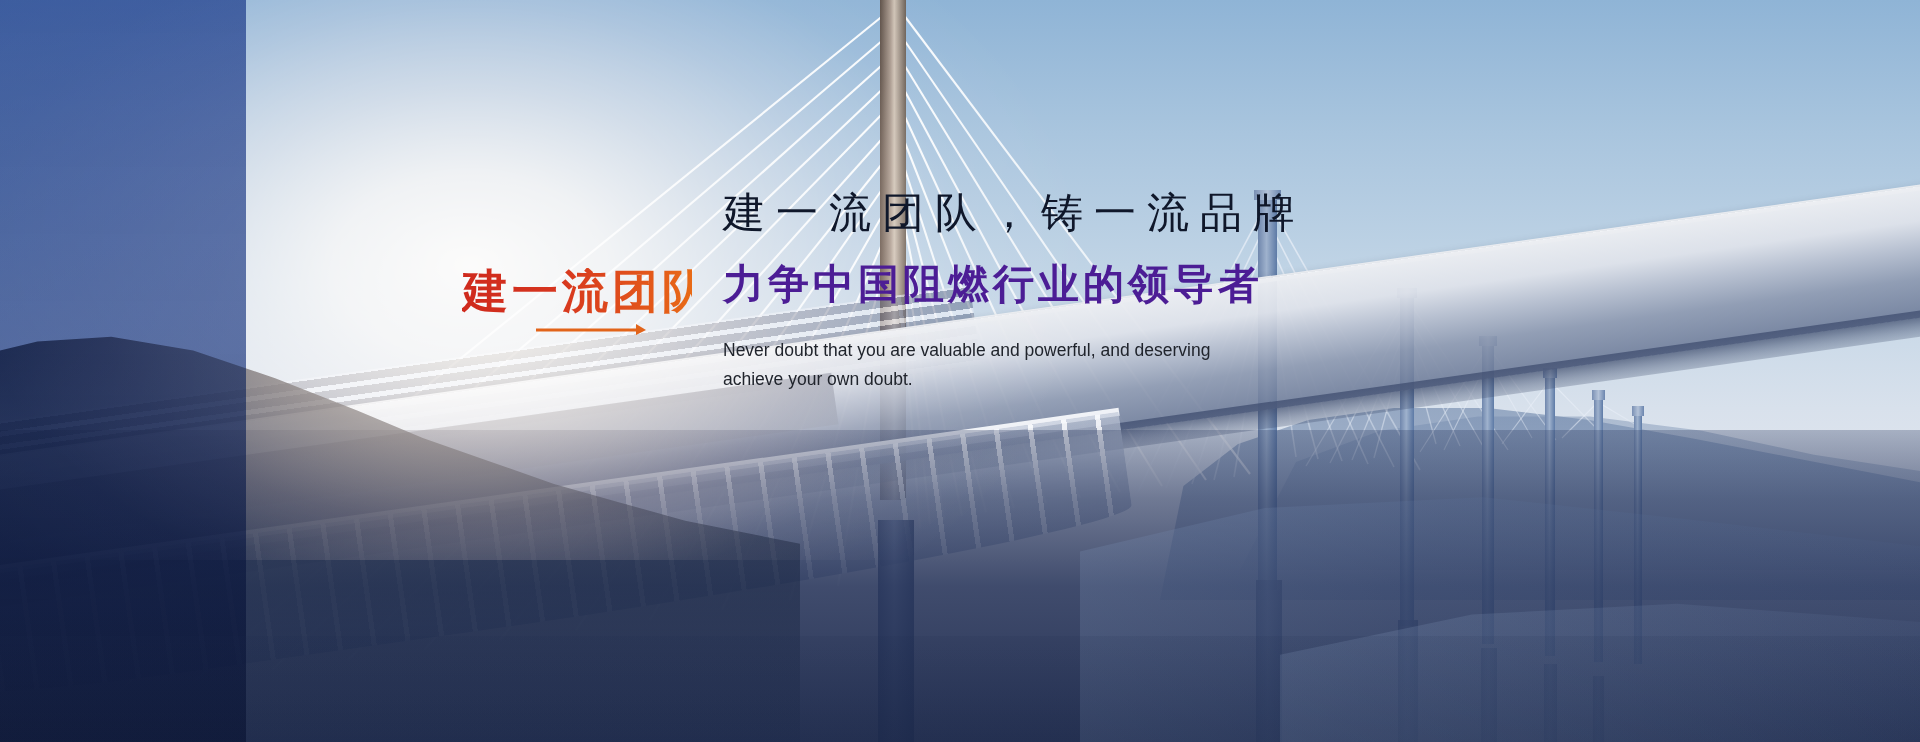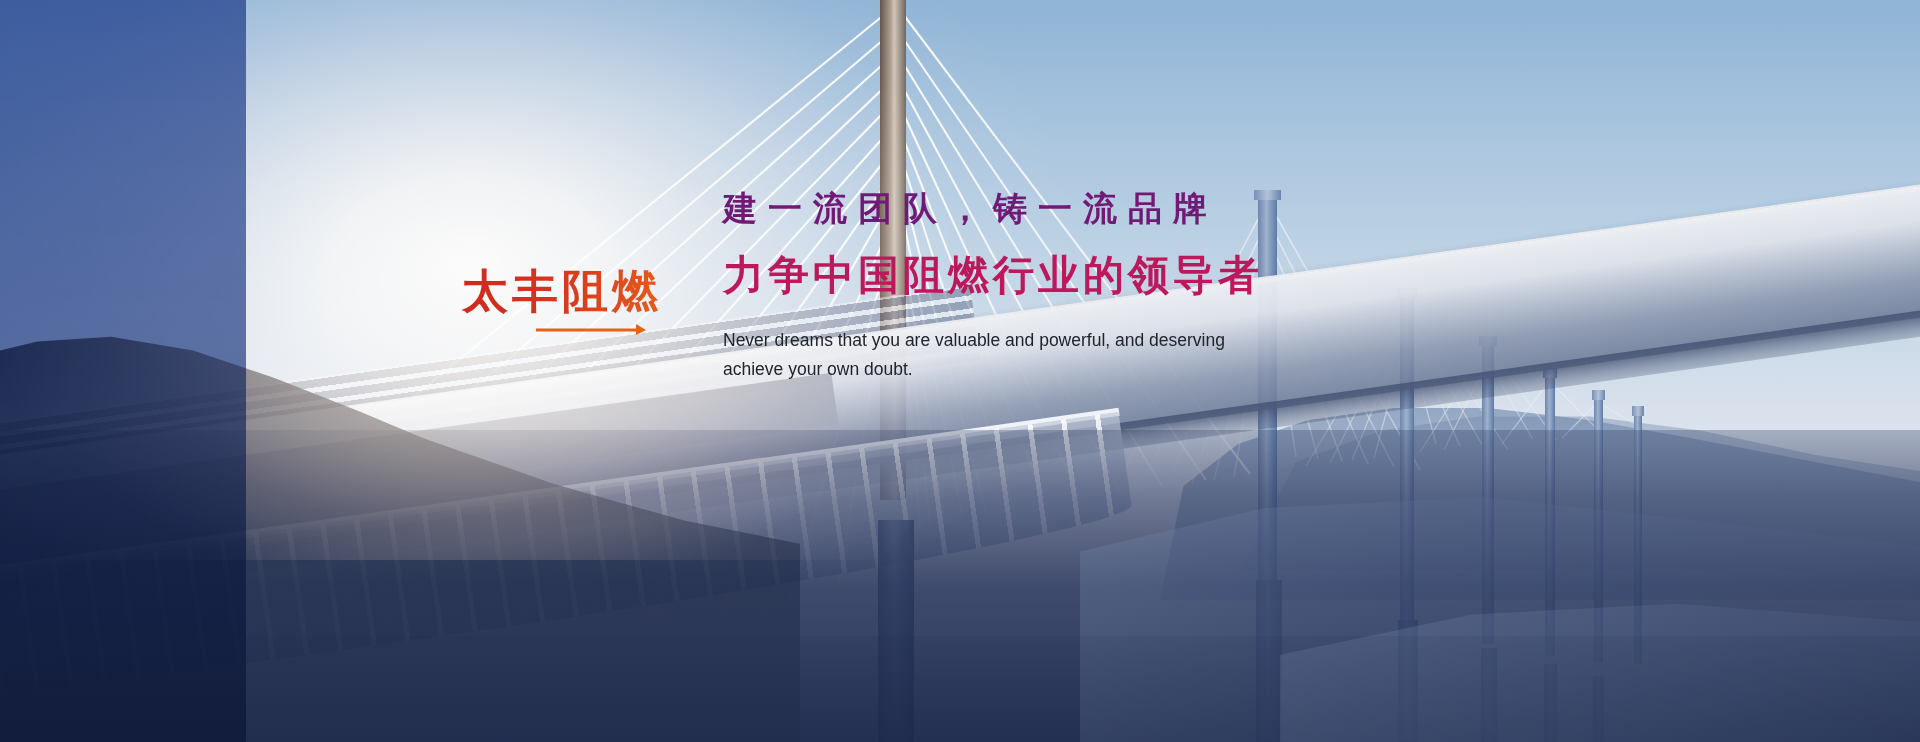--- a/index.html
+++ b/index.html
@@ -193,26 +193,26 @@
     -webkit-background-clip:text; background-clip:text;
     -webkit-text-fill-color:transparent; color:#d6351f;
     white-space:nowrap;
   }
   .logo-arrow {
     position:absolute; left:74px; top:54px; width:110px; height:14px;
   }
 
   .headings { position:absolute; left:723px; top:188px; width:780px; }
   .h-sub {
-    font-size:34px; font-weight:700; color:#701a75; letter-spacing:11px;
+    font-size:42px; font-weight:400; color:#0f172a; letter-spacing:11px;
     line-height:1.2; white-space:nowrap;
   }
   .h-main {
     margin-top:22px;
-    font-size:41px; font-weight:bold; color:#be185d; letter-spacing:4px;
+    font-size:41px; font-weight:bold; color:#4c1d95; letter-spacing:4px;
     line-height:1.2; white-space:nowrap;
   }
   .para {
     margin-top:26px; font-size:17.5px; line-height:29px; color:#20242c;
     font-weight:400; width:580px;
   }
   .para p { white-space:nowrap; }
 </style>
 </head>
 <body>
@@ -336,30 +336,30 @@
   <div class="sky-warm"></div>
 
   <div class="left-panel"></div>
   <div class="left-panel-tint"></div>
 
   <div class="bottom-band"></div>
 
   <div class="content">
 
     <div class="logo-block">
-      <div class="logo-text">太丰阻燃</div>
+      <div class="logo-text">建一流团队</div>
       <svg class="logo-arrow" viewBox="0 0 110 14">
         <line x1="0" y1="8" x2="100" y2="8" stroke="#e2641a" stroke-width="3"></line>
         <polygon points="100,2 110,8 100,13" fill="#e2641a"></polygon>
       </svg>
     </div>
 
     <div class="headings">
       <div class="h-sub">建一流团队，铸一流品牌</div>
       <div class="h-main">力争中国阻燃行业的领导者</div>
       <div class="para">
-        <p>Never dreams that you are valuable and powerful, and deserving</p>
+        <p>Never doubt that you are valuable and powerful, and deserving</p>
         <p>achieve your own doubt.</p>
       </div>
     </div>
 
   </div>
 </div>
 
 </body></html>

